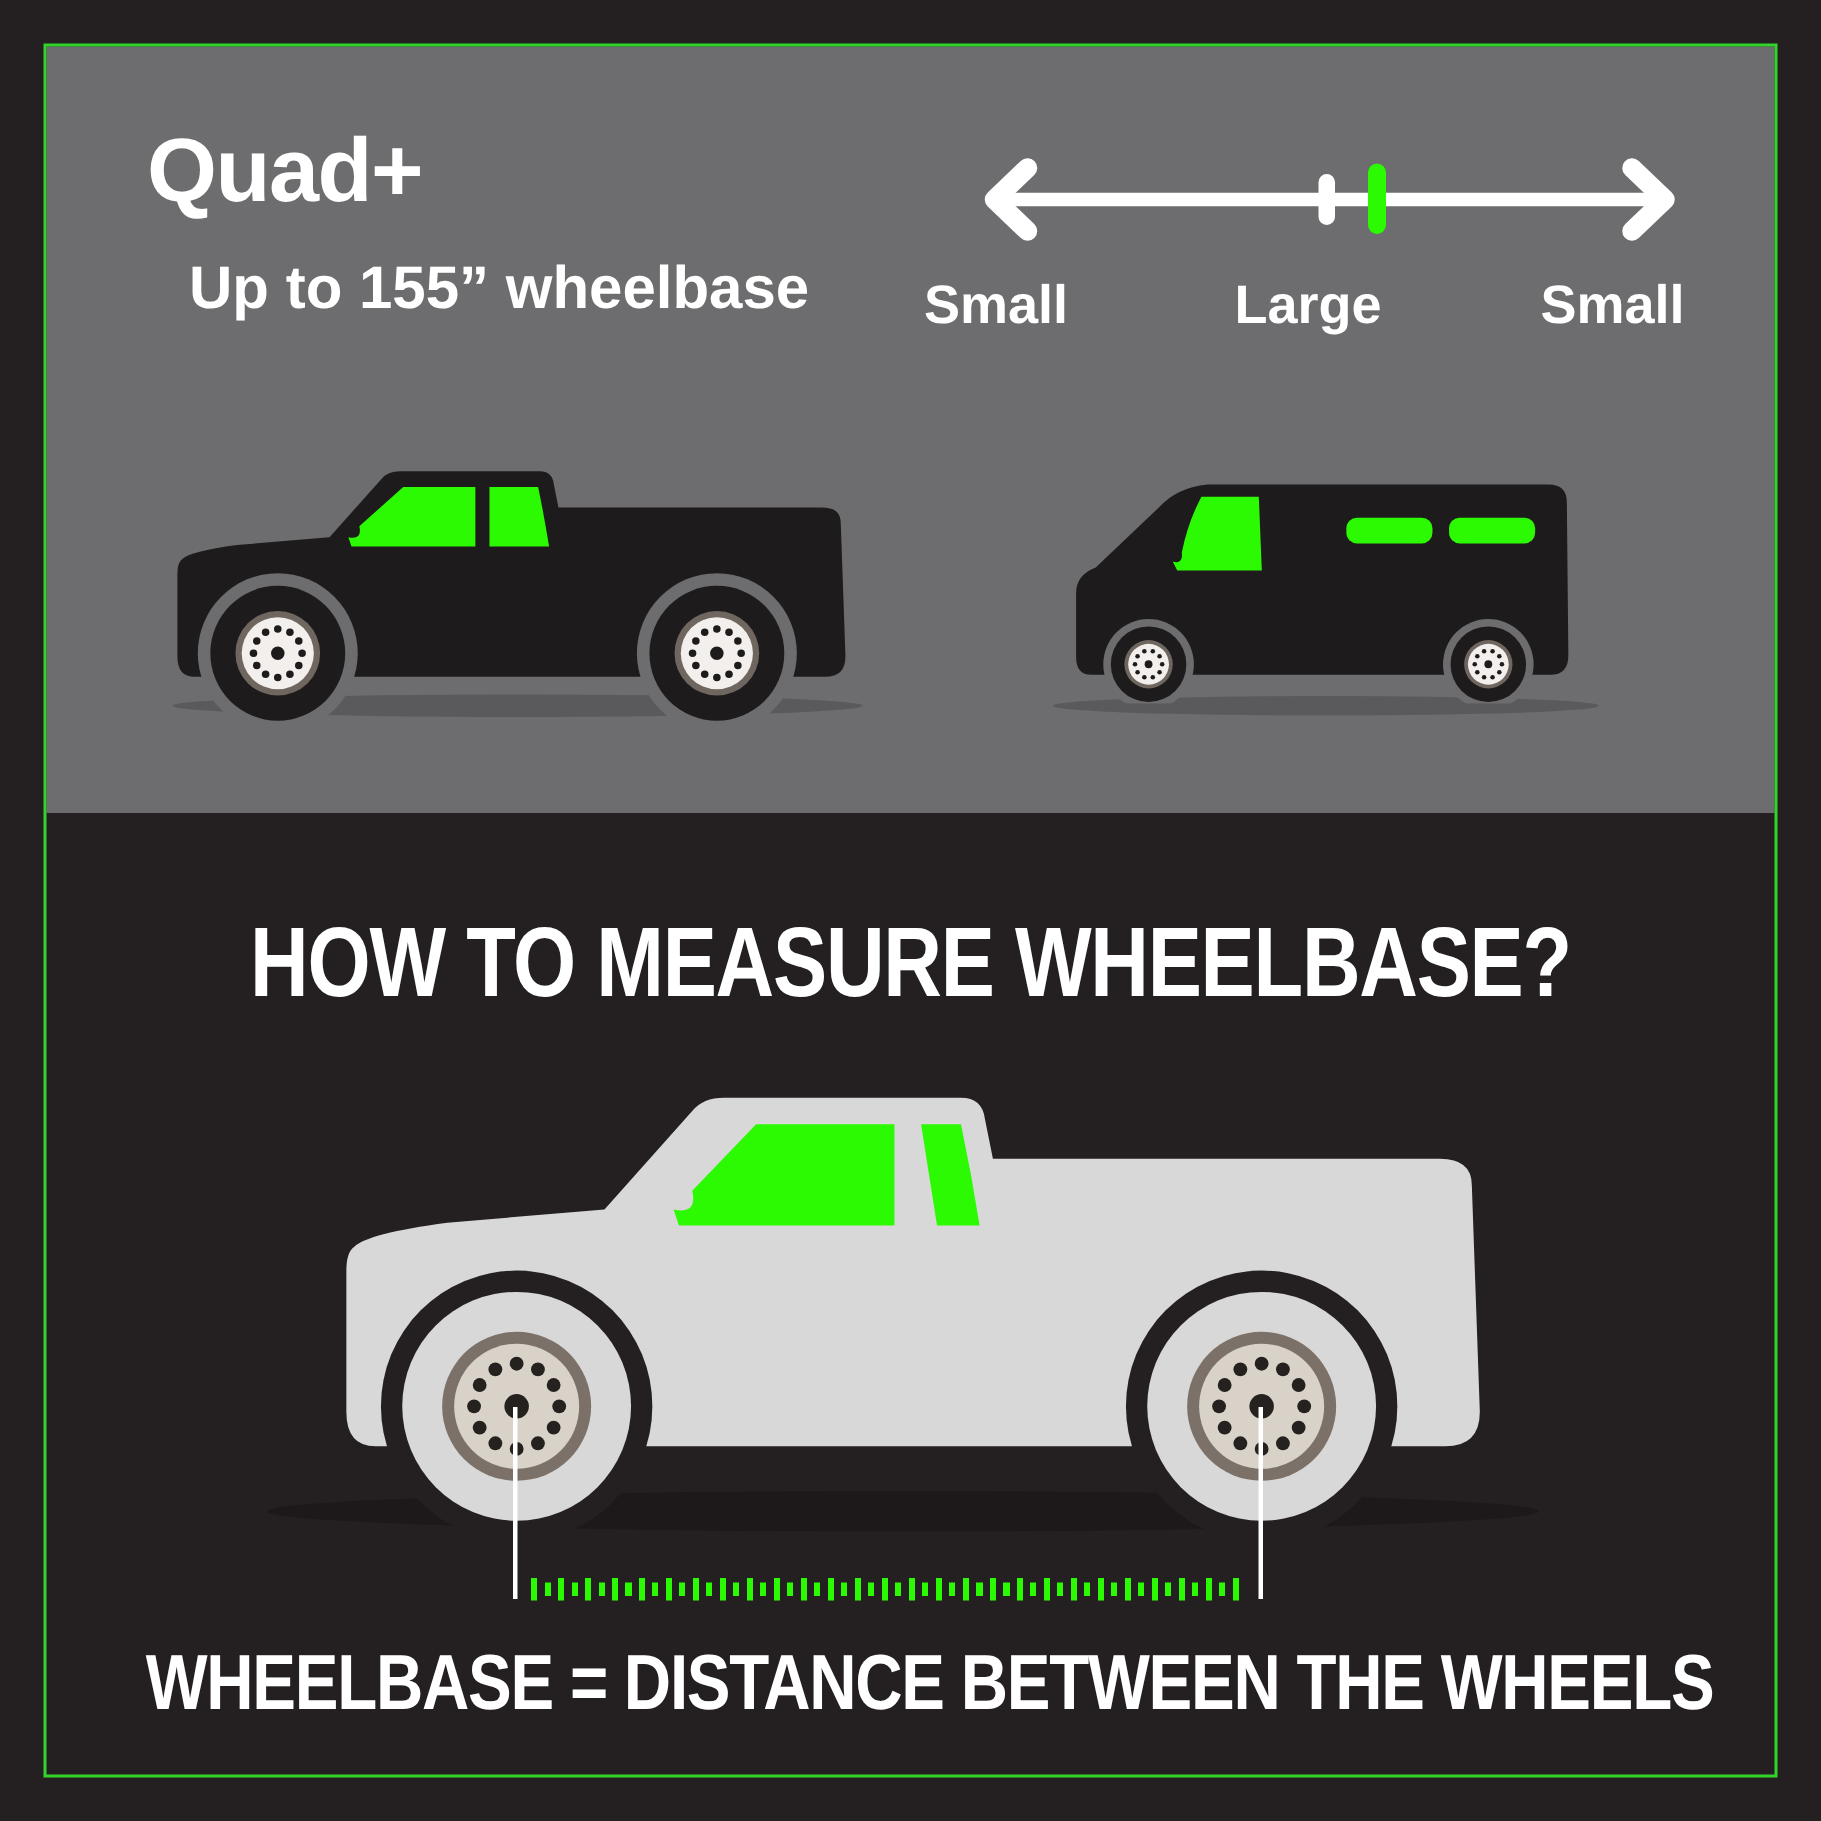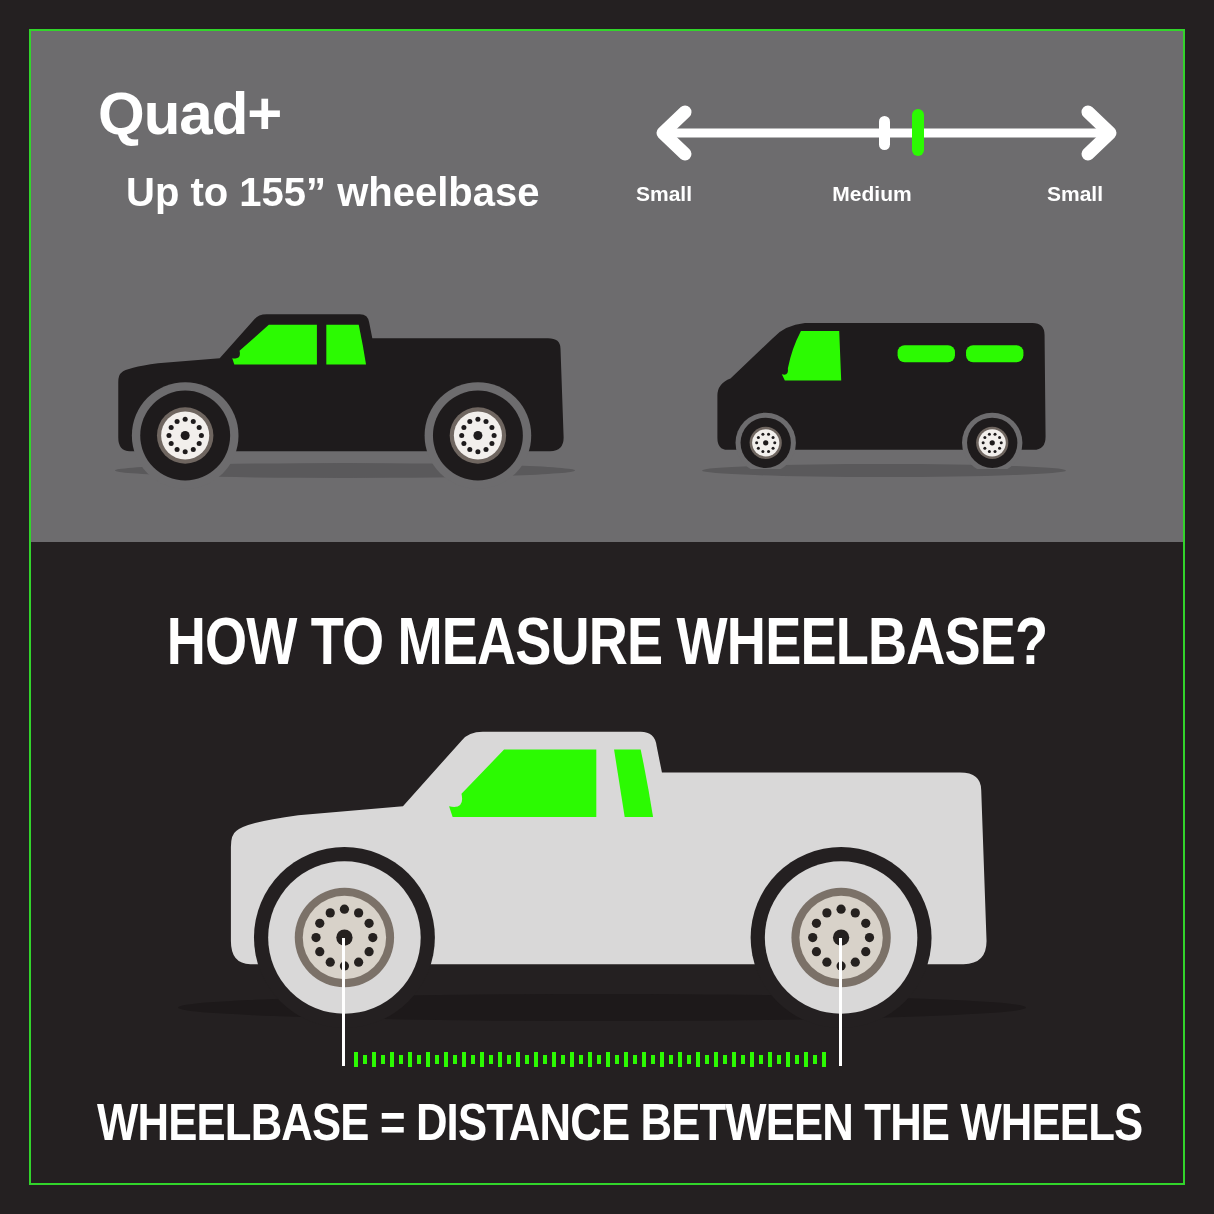--- a/index.html
+++ b/index.html
@@ -22,21 +22,21 @@
     font-size:60px;font-weight:bold;line-height:1;color:var(--text-white,#fff);
     letter-spacing:-1px;
   }
   .subtitle{
     position:absolute;left:98px;top:170px;z-index:2;
     font-size:40px;font-weight:bold;color:var(--text-white,#fff);margin-left:28px;
   }
   .scale-svg{position:absolute;left:640px;top:95px;width:490px;height:80px;z-index:2;}
   .scale-label{
     position:absolute;top:182px;transform:translateX(-50%);z-index:2;
-    font-size:21px;font-weight:bold;color:var(--text-white,#fff);white-space:nowrap;
+    font-size:36px;font-weight:bold;color:var(--text-white,#fff);white-space:nowrap;
   }
   .scale-label.small{left:664px;}
   .scale-label.medium{left:872px;}
   .scale-label.large{left:1075px;}
   .veh{position:absolute;z-index:2;}
   .shadow{
     position:absolute;border-radius:50%;z-index:1;
   }
   .shadow.pickup{left:115px;top:463px;width:460px;height:15px;background:#5a595b;}
   .shadow.van{left:702px;top:464px;width:364px;height:13px;background:#5a595b;}
@@ -74,21 +74,21 @@
   <div class="subtitle">Up to 155” wheelbase</div>
 
   <svg class="scale-svg" viewBox="0 0 490 80">
     <line x1="30" y1="38" x2="463" y2="38" stroke="#ffffff" stroke-width="9" stroke-linecap="round"></line>
     <path d="M 45 17 L 23 38 L 45 59" fill="none" stroke="#ffffff" stroke-width="13" stroke-linecap="round" stroke-linejoin="round"></path>
     <path d="M 448 17 L 470 38 L 448 59" fill="none" stroke="#ffffff" stroke-width="13" stroke-linecap="round" stroke-linejoin="round"></path>
     <rect x="239" y="21" width="11" height="34" rx="5.5" fill="#ffffff"></rect>
     <rect x="272" y="14" width="12" height="47" rx="6" fill="var(--green,#2cfa02)"></rect>
   </svg>
   <div class="scale-label small">Small</div>
-  <div class="scale-label medium">Medium</div>
+  <div class="scale-label medium">Large</div>
   <div class="scale-label large">Small</div>
 
   <div class="shadow pickup"></div>
   <div class="shadow van"></div>
   <div class="shadow big"></div>
 
   <svg class="veh" style="left:112px;top:313px;width:460px;height:176px" viewBox="0 0 440 168">
     <g>
       <path fill="var(--vehicle-black,#1e1b1c)" d="M 9 57 Q 14 52 44 48 L 103 43 L 136 6 Q 140 1 148 1 L 237 1 Q 245 1 246 9 L 249 24 L 417 24 Q 429 24 429 34 L 432 119 Q 432 132 419 132 L 17 132 Q 6 132 6 119 L 6 66 Q 6 59 9 57 Z"></path>
       <path fill="var(--green,#2cfa02)" d="M 150 11 L 196 11 L 196 49 L 117 49 L 115 43 Q 124 45 122 36 Z"></path>

